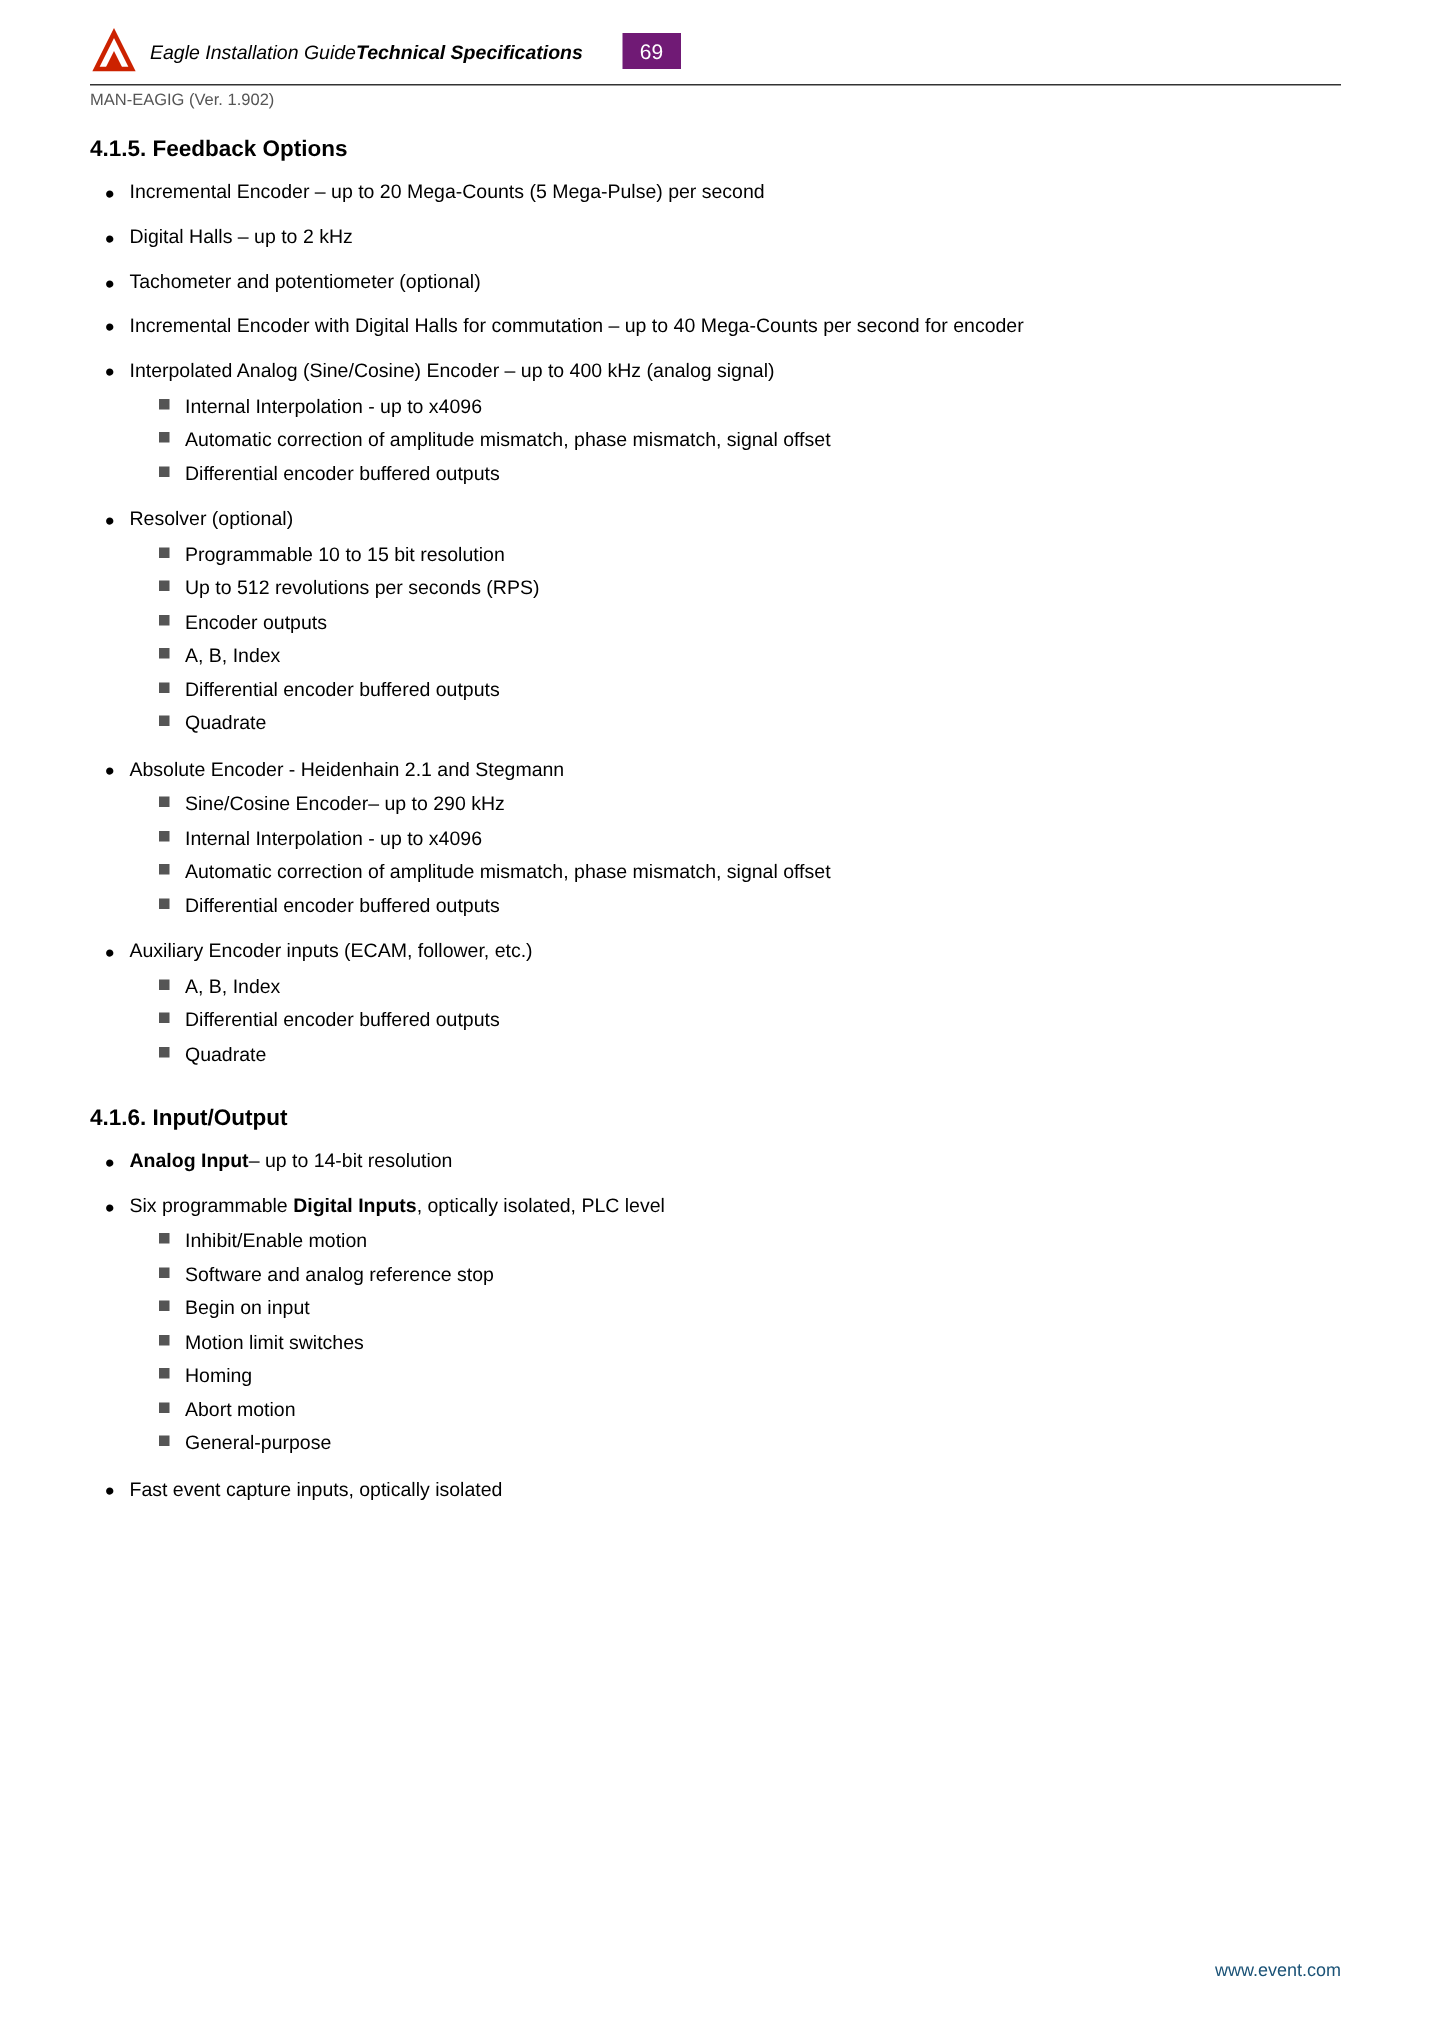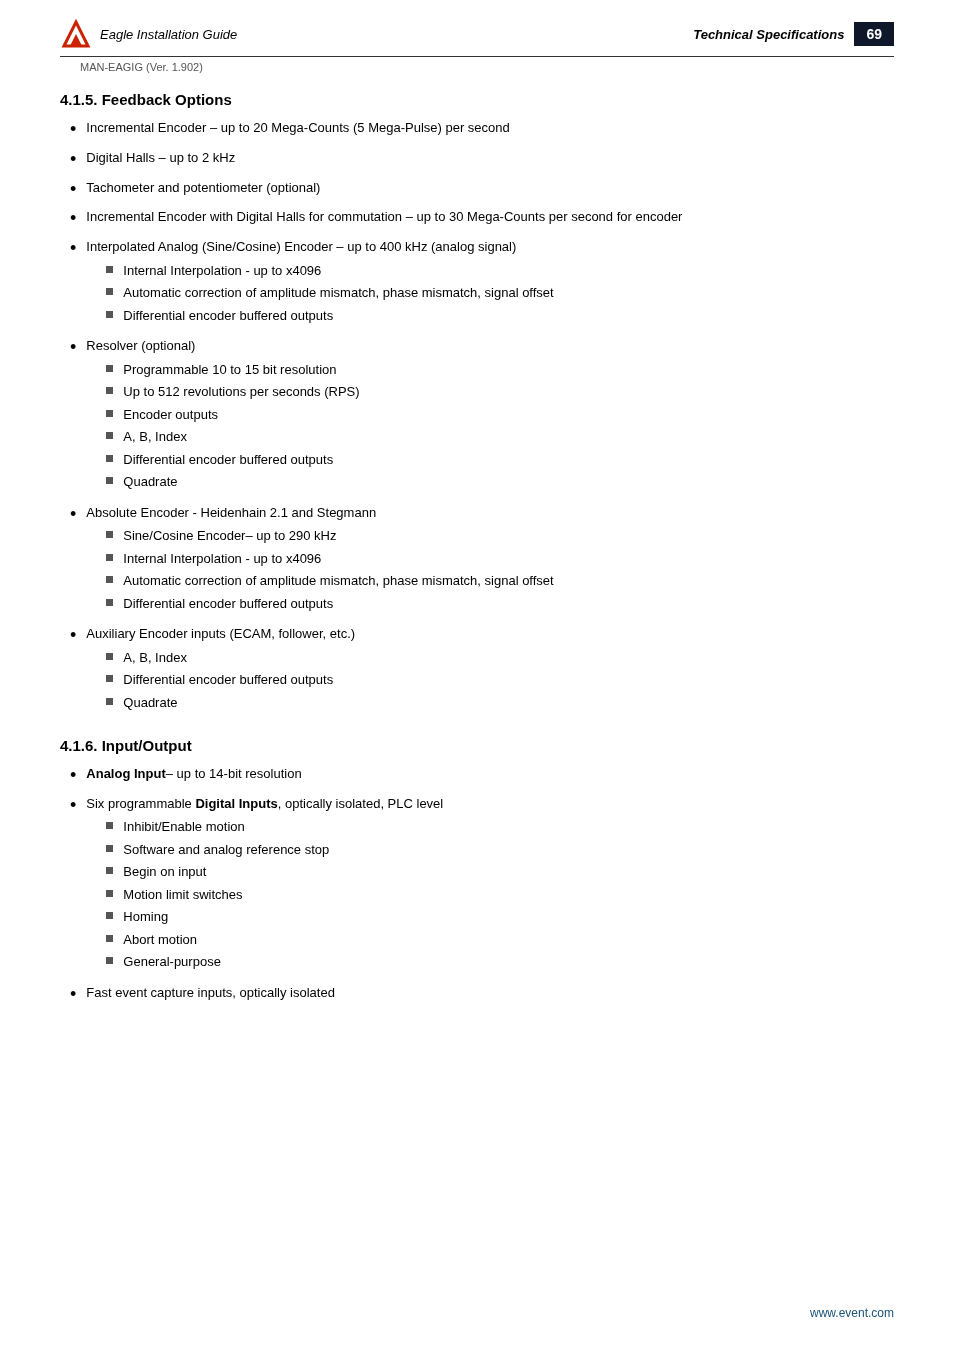--- a/index.html
+++ b/index.html
@@ -14,21 +14,20 @@
     .page {
       width: 954px;
       min-height: 1350px;
       padding: 18px 60px 40px 60px;
       position: relative;
     }
     
     .header {
       display: flex;
       align-items: center;
-      justify-content: space-between;
       border-bottom: 1px solid #333;
       padding-bottom: 6px;
       margin-bottom: 4px;
     }
     .header-left {
       display: flex;
       align-items: center;
       gap: 8px;
     }
     .logo-icon {
@@ -37,43 +36,42 @@
     }
     .header-title {
       font-style: italic;
       font-size: 13px;
       font-weight: normal;
       color: #000;
     }
     .header-right {
       display: flex;
       align-items: center;
-      gap: 0;
+      gap: 16px;
     }
     .header-section {
       font-style: italic;
       font-weight: bold;
       font-size: 13px;
       color: #000;
       margin-right: 10px;
     }
     .page-number-box {
-      background: #0f172a;
+      background: #701a75;
       color: #fff;
       font-size: 14px;
-      font-weight: bold;
+      font-weight: normal;
       padding: 4px 12px;
       min-width: 36px;
       text-align: center;
     }
     .sub-header {
       font-size: 11px;
       color: #555;
       margin-bottom: 14px;
-      margin-left: 20px;
     }
     
     .section-heading {
       font-size: 15px;
       font-weight: bold;
       margin: 18px 0 10px 0;
       color: #000;
     }
     
     ul.main-list {
@@ -176,21 +174,21 @@
     <li>
       <span class="bullet">•</span>
       <div class="item-content">
         <span>Tachometer and potentiometer (optional)</span>
       </div>
     </li>
 
     <li>
       <span class="bullet">•</span>
       <div class="item-content">
-        <span>Incremental Encoder with Digital Halls for commutation – up to 30 Mega-Counts per second for encoder</span>
+        <span>Incremental Encoder with Digital Halls for commutation – up to 40 Mega-Counts per second for encoder</span>
       </div>
     </li>
 
     <li>
       <span class="bullet">•</span>
       <div class="item-content">
         <span>Interpolated Analog (Sine/Cosine) Encoder – up to 400 kHz (analog signal)</span>
         <ul class="sub-list">
           <li>
             <span class="sq-bullet"></span>

